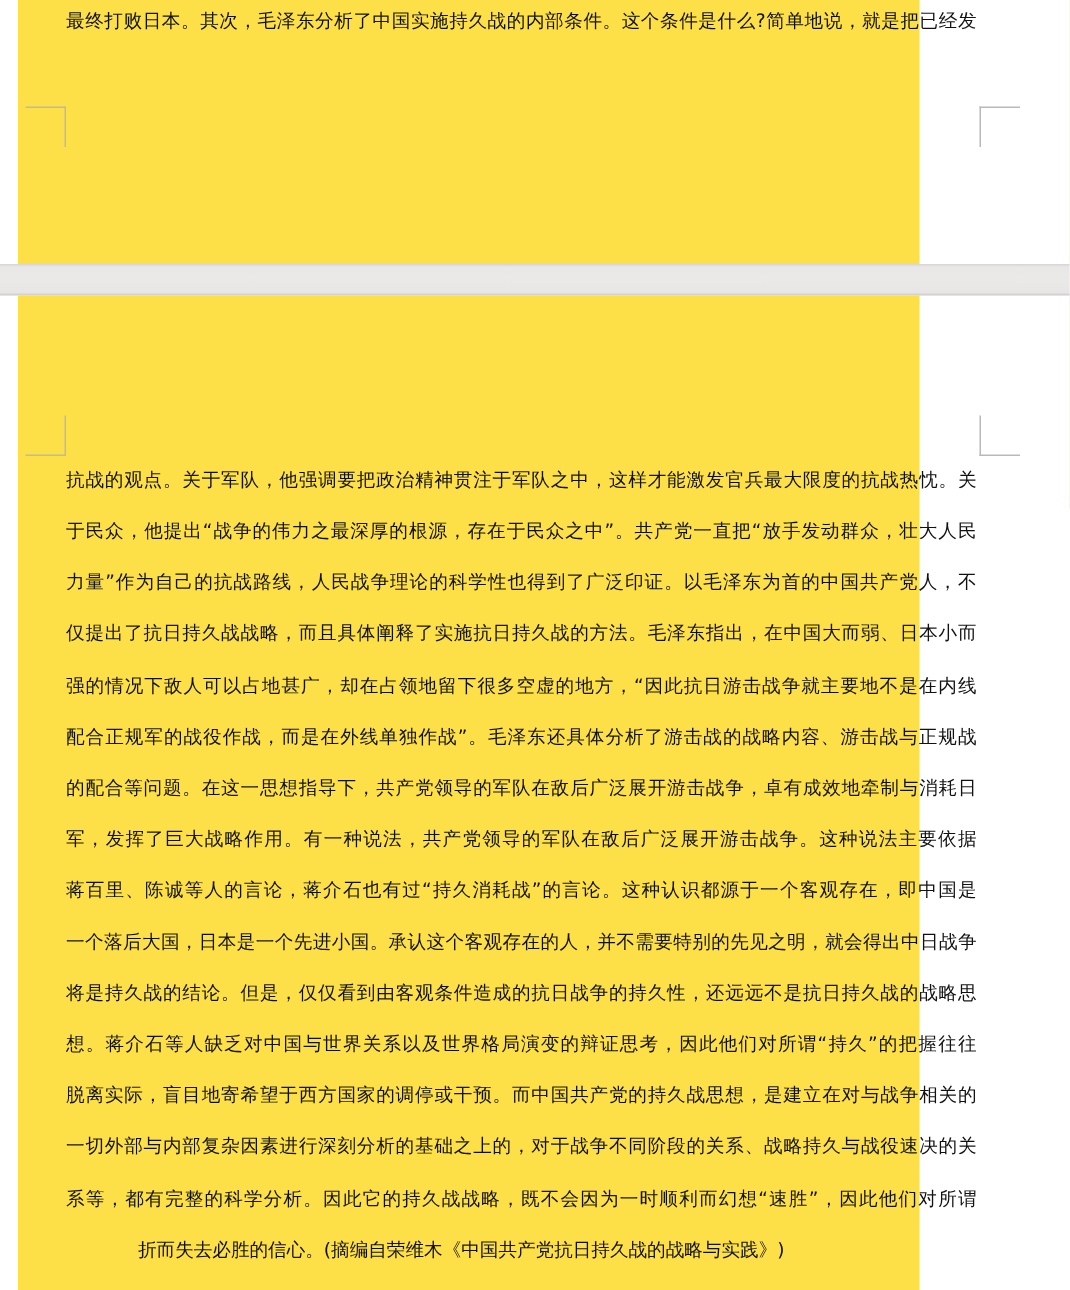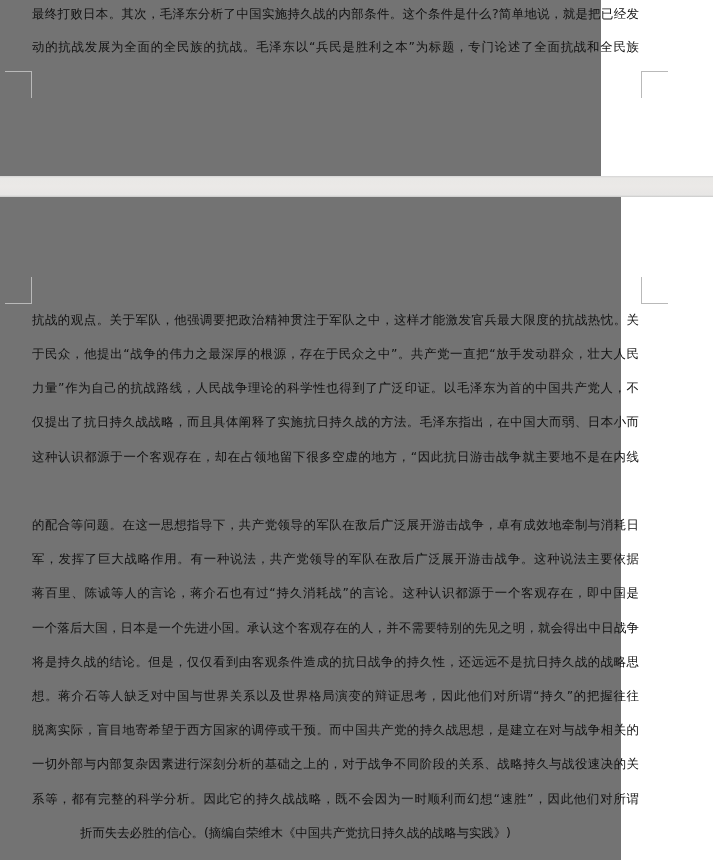--- a/index.html
+++ b/index.html
@@ -1,52 +1,52 @@
 <!DOCTYPE html>
 <html><head>
 <meta charset="utf-8">
 <style>
   html, body { margin: 0; padding: 0; background: #ffffff; }
   body { width: 713px; height: 860px; position: relative; overflow: hidden;
          font-family: "DejaVu Sans", "Liberation Sans", sans-serif; color: #111; }
-  .page { position: absolute; left: 0; width: 601px; background: #737373; }
+  .page { position: absolute; left: 12px; width: 601px; background: #fde047; }
   #page1 { top: 0; height: 176px; }
-  #page2 { top: 197px; height: 663px; padding-left: 20px; }
+  #page2 { top: 197px; height: 663px; }
   .gap { position: absolute; left: 0; top: 176px; width: 713px; height: 21px;
          background: linear-gradient(#d4d4d4 0, #e9e8e6 2px, #ebe9e7 50%, #e7e6e5 calc(100% - 2px), #c9c9c9 100%); }
   .line { position: absolute; left: 32px; width: 607px; height: 20px; line-height: 20px;
           font-size: 12.4px; white-space: nowrap; text-align: justify; text-align-last: justify;
           overflow: hidden; }
   .line.last { text-align-last: left; margin-left: 48px; }
   .corner { position: absolute; border-color: #b9b9b9; border-style: solid; border-width: 0; width: 26px; height: 26px; }
   .c-tl { border-right-width: 1px; border-top-width: 1px; }
   .c-tr { border-left-width: 1px; border-top-width: 1px; }
   .c-bl { border-right-width: 1px; border-bottom-width: 1px; }
   .c-br { border-left-width: 1px; border-bottom-width: 1px; }
 </style>
 </head>
 <body>
 
 <div class="page" id="page1">
   <div class="line" style="top:4px">最终打败日本。其次，毛泽东分析了中国实施持久战的内部条件。这个条件是什么?简单地说，就是把已经发</div>
-  <div class="line" style="top:37px">动的抗战发展为全面的全民族的抗战。毛泽东以“兵民是胜利之本”为标题，专门论述了全面抗战和全民族</div>
   <div class="corner c-tl" style="left:5px; top:71px;"></div>
   <div class="corner c-tr" style="left:641px; top:71px;"></div>
 </div>
 
 <div class="gap"></div>
 
 <div class="page" id="page2">
   <div class="corner c-bl" style="left:5px; top:80px;"></div>
   <div class="corner c-br" style="left:641px; top:80px;"></div>
   <div class="line" style="top:113px">抗战的观点。关于军队，他强调要把政治精神贯注于军队之中，这样才能激发官兵最大限度的抗战热忱。关</div>
   <div class="line" style="top:147px">于民众，他提出“战争的伟力之最深厚的根源，存在于民众之中”。共产党一直把“放手发动群众，壮大人民</div>
   <div class="line" style="top:181px">力量”作为自己的抗战路线，人民战争理论的科学性也得到了广泛印证。以毛泽东为首的中国共产党人，不</div>
   <div class="line" style="top:215px">仅提出了抗日持久战战略，而且具体阐释了实施抗日持久战的方法。毛泽东指出，在中国大而弱、日本小而</div>
-  <div class="line" style="top:250px">这种认识都源于一个客观存在，却在占领地留下很多空虚的地方，“因此抗日游击战争就主要地不是在内线</div>
+  <div class="line" style="top:250px">强的情况下敌人可以占地甚广，却在占领地留下很多空虚的地方，“因此抗日游击战争就主要地不是在内线</div>
+  <div class="line" style="top:284px">配合正规军的战役作战，而是在外线单独作战”。毛泽东还具体分析了游击战的战略内容、游击战与正规战</div>
   <div class="line" style="top:318px">的配合等问题。在这一思想指导下，共产党领导的军队在敌后广泛展开游击战争，卓有成效地牵制与消耗日</div>
   <div class="line" style="top:352px">军，发挥了巨大战略作用。有一种说法，共产党领导的军队在敌后广泛展开游击战争。这种说法主要依据</div>
   <div class="line" style="top:386px">蒋百里、陈诚等人的言论，蒋介石也有过“持久消耗战”的言论。这种认识都源于一个客观存在，即中国是</div>
   <div class="line" style="top:421px">一个落后大国，日本是一个先进小国。承认这个客观存在的人，并不需要特别的先见之明，就会得出中日战争</div>
   <div class="line" style="top:455px">将是持久战的结论。但是，仅仅看到由客观条件造成的抗日战争的持久性，还远远不是抗日持久战的战略思</div>
   <div class="line" style="top:489px">想。蒋介石等人缺乏对中国与世界关系以及世界格局演变的辩证思考，因此他们对所谓“持久”的把握往往</div>
   <div class="line" style="top:523px">脱离实际，盲目地寄希望于西方国家的调停或干预。而中国共产党的持久战思想，是建立在对与战争相关的</div>
   <div class="line" style="top:557px">一切外部与内部复杂因素进行深刻分析的基础之上的，对于战争不同阶段的关系、战略持久与战役速决的关</div>
   <div class="line" style="top:592px">系等，都有完整的科学分析。因此它的持久战战略，既不会因为一时顺利而幻想“速胜”，因此他们对所谓</div>
   <div class="line last" style="top:626px">折而失去必胜的信心。(摘编自荣维木《中国共产党抗日持久战的战略与实践》)</div>

